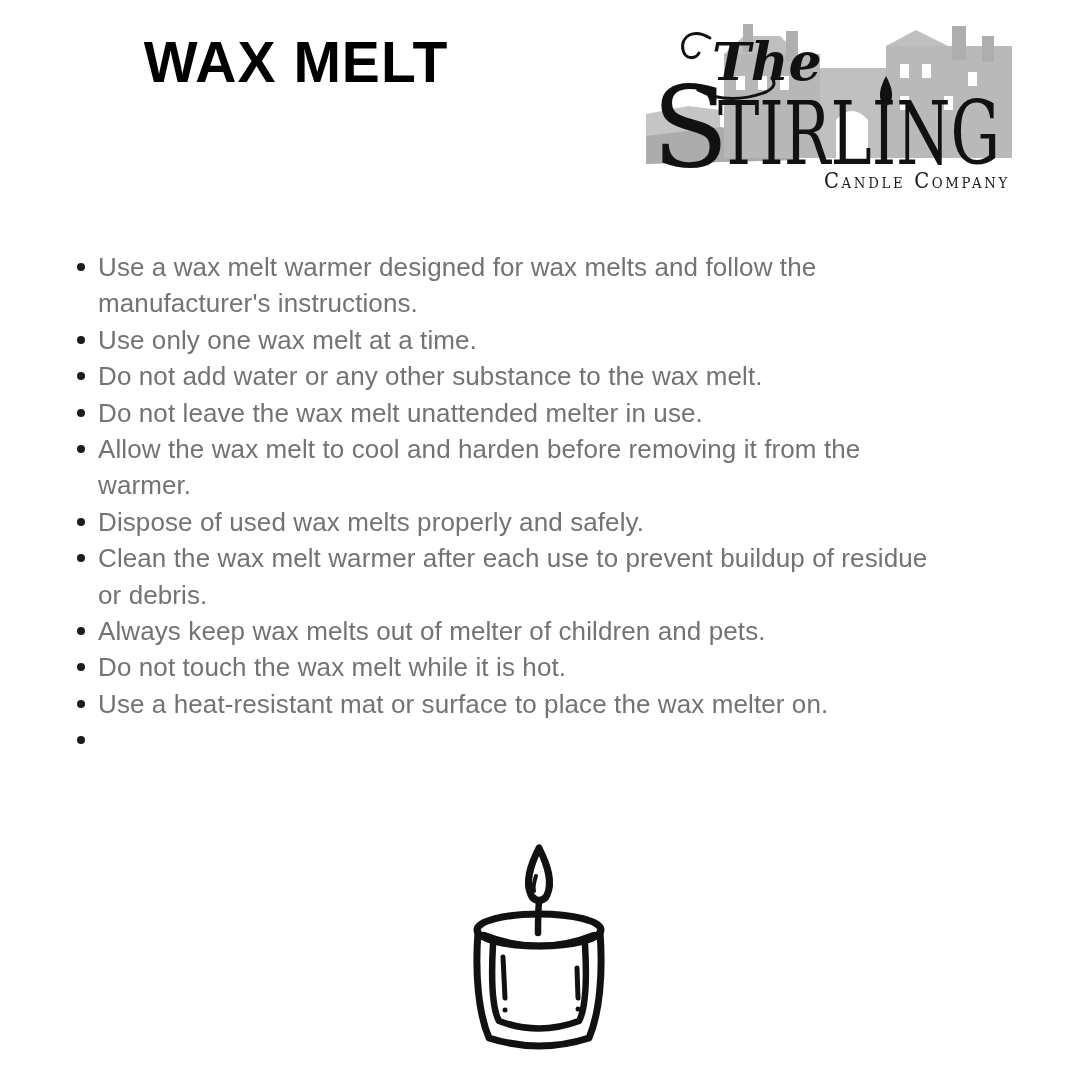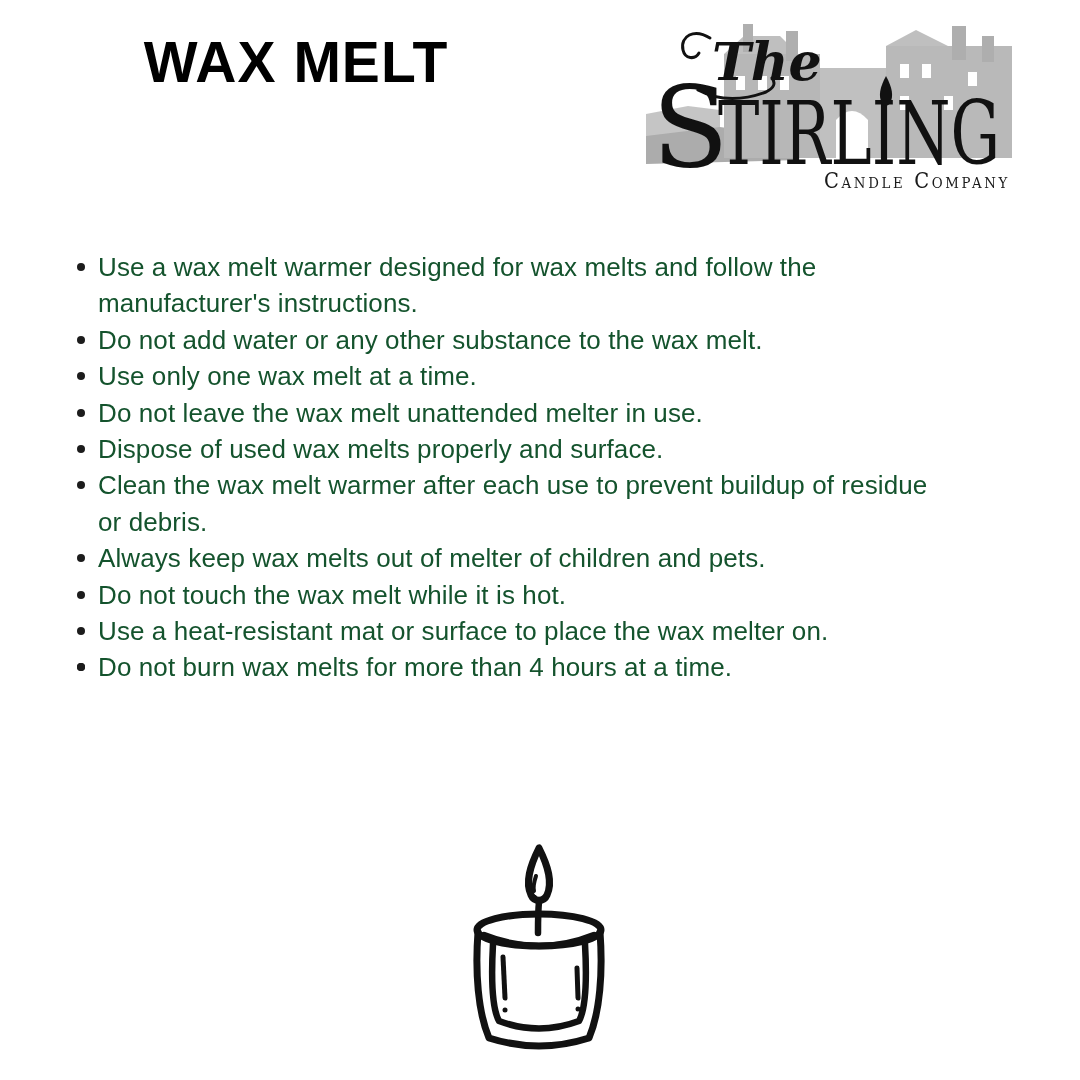--- a/index.html
+++ b/index.html
@@ -17,21 +17,21 @@
   
   .logo{position:absolute;left:646px;top:6px;width:372px;height:192px;}
   .logo svg{display:block;width:100%;height:100%;}
   
   .care-list{
     position:absolute;left:70px;top:249px;width:965px;
     margin:0;padding:0;list-style:none;
   }
   .care-list li{
     position:relative;padding-left:28px;
-    font-size:26px;line-height:36.4px;color:#14532d;
+    font-size:26px;line-height:36.4px;color:#737373;
     white-space:pre-line;letter-spacing:0.1px;
   }
   .care-list .dot{
     position:absolute;left:7px;top:14px;width:8px;height:8px;
     border-radius:50%;background:#1c1c1c;
   }
   .care-list .item-text{display:inline;}
   
   .candle{position:absolute;left:468px;top:840px;width:145px;height:215px;}
   .candle svg{display:block;width:100%;height:100%;}
@@ -83,31 +83,32 @@
         <path d="M240 70 C 234 81, 232 90, 236 97 C 238 100.5, 242 100.5, 244 97 C 248 90, 246 81, 240 70 Z" fill="#111"></path>
       </g>
 
       <text x="178" y="182" font-family="DejaVu Serif, Liberation Serif, serif" font-size="22" fill="#1a1a1a" letter-spacing="3" style="font-variant:small-caps" textLength="186" lengthAdjust="spacingAndGlyphs">Candle Company</text>
     </svg>
   </div>
 
   <ul class="care-list">
     <li><span class="dot"></span><span class="item-text">Use a wax melt warmer designed for wax melts and follow the
 manufacturer's instructions.</span></li>
+    <li><span class="dot"></span><span class="item-text">Use only one wax melt at a time.</span></li>
     <li><span class="dot"></span><span class="item-text">Do not add water or any other substance to the wax melt.</span></li>
-    <li><span class="dot"></span><span class="item-text">Use only one wax melt at a time.</span></li>
     <li><span class="dot"></span><span class="item-text">Do not leave the wax melt unattended melter in use.</span></li>
-    <li><span class="dot"></span><span class="item-text">Dispose of used wax melts properly and surface.</span></li>
+    <li><span class="dot"></span><span class="item-text">Allow the wax melt to cool and harden before removing it from the
+warmer.</span></li>
+    <li><span class="dot"></span><span class="item-text">Dispose of used wax melts properly and safely.</span></li>
     <li><span class="dot"></span><span class="item-text">Clean the wax melt warmer after each use to prevent buildup of residue
 or debris.</span></li>
     <li><span class="dot"></span><span class="item-text">Always keep wax melts out of melter of children and pets.</span></li>
     <li><span class="dot"></span><span class="item-text">Do not touch the wax melt while it is hot.</span></li>
     <li><span class="dot"></span><span class="item-text">Use a heat-resistant mat or surface to place the wax melter on.</span></li>
     <li><span class="dot"></span></li>
-    <li><span class="dot"></span><span class="item-text">Do not burn wax melts for more than 4 hours at a time.</span></li>
   </ul>
 
   <div class="candle">
     <svg viewBox="0 0 145 215" xmlns="http://www.w3.org/2000/svg" fill="none" stroke="#111" stroke-linecap="round" stroke-linejoin="round">
 
       <path d="M71 8 C 62 26, 57 42, 63 55 C 66 62, 76 62, 79 55 C 85 42, 80 26, 71 8 Z" stroke-width="7"></path>
       <path d="M68 36 C 66 42, 65 47, 66 51" stroke-width="4"></path>
       <path d="M66.5 57 l0.01 0" stroke-width="4.5"></path>
 
       <path d="M71 62 C 70 71, 70 81, 70 93" stroke-width="6.5"></path>

